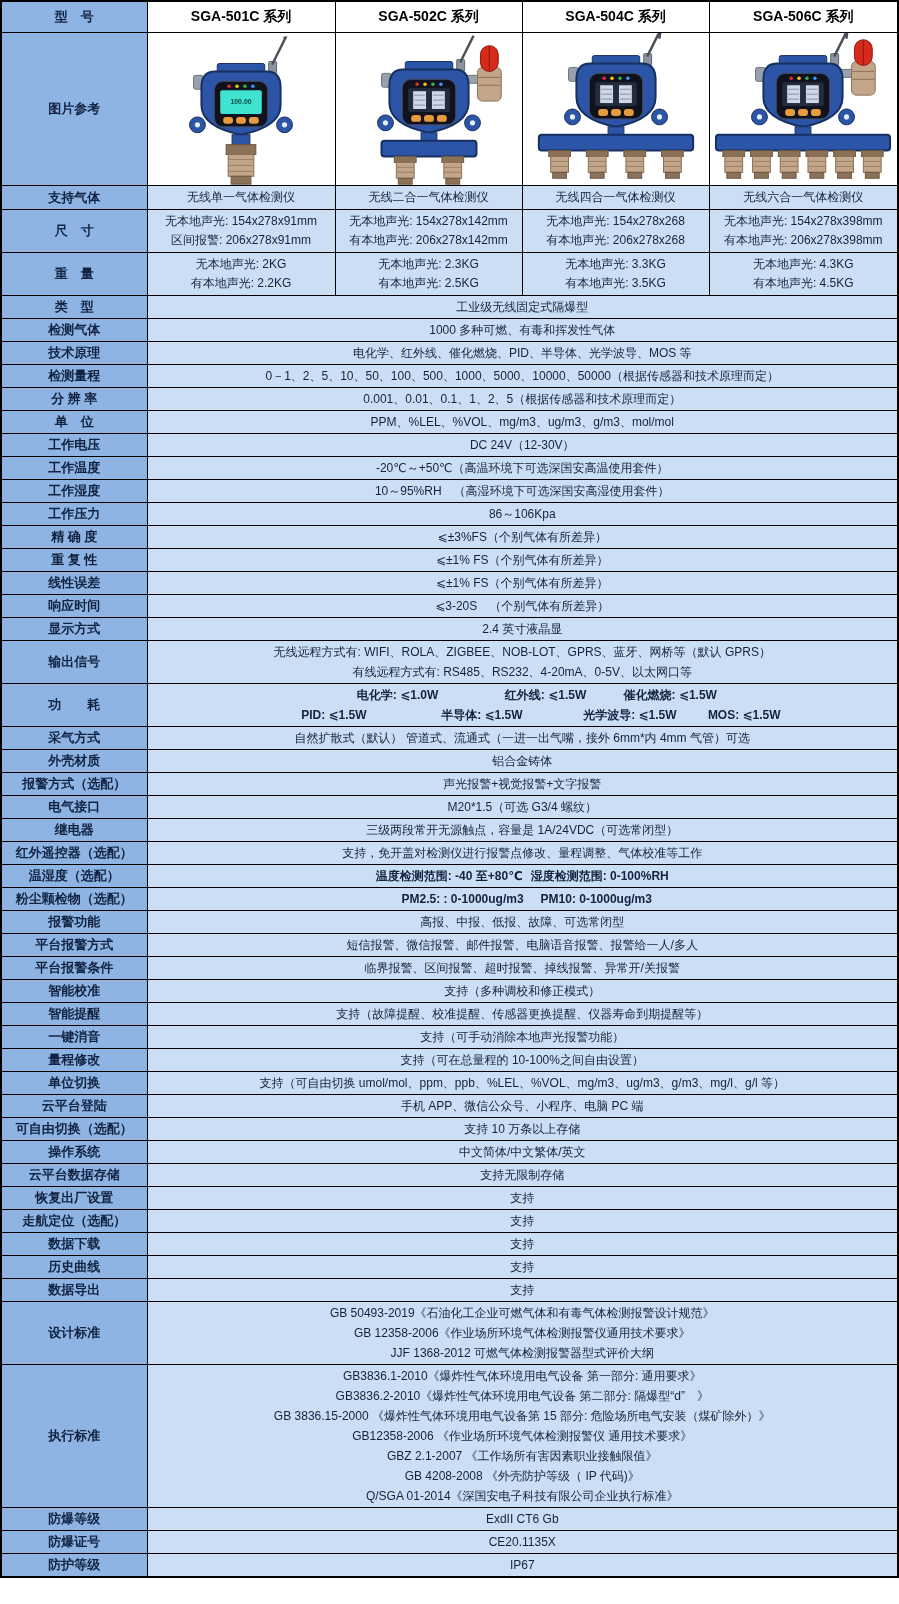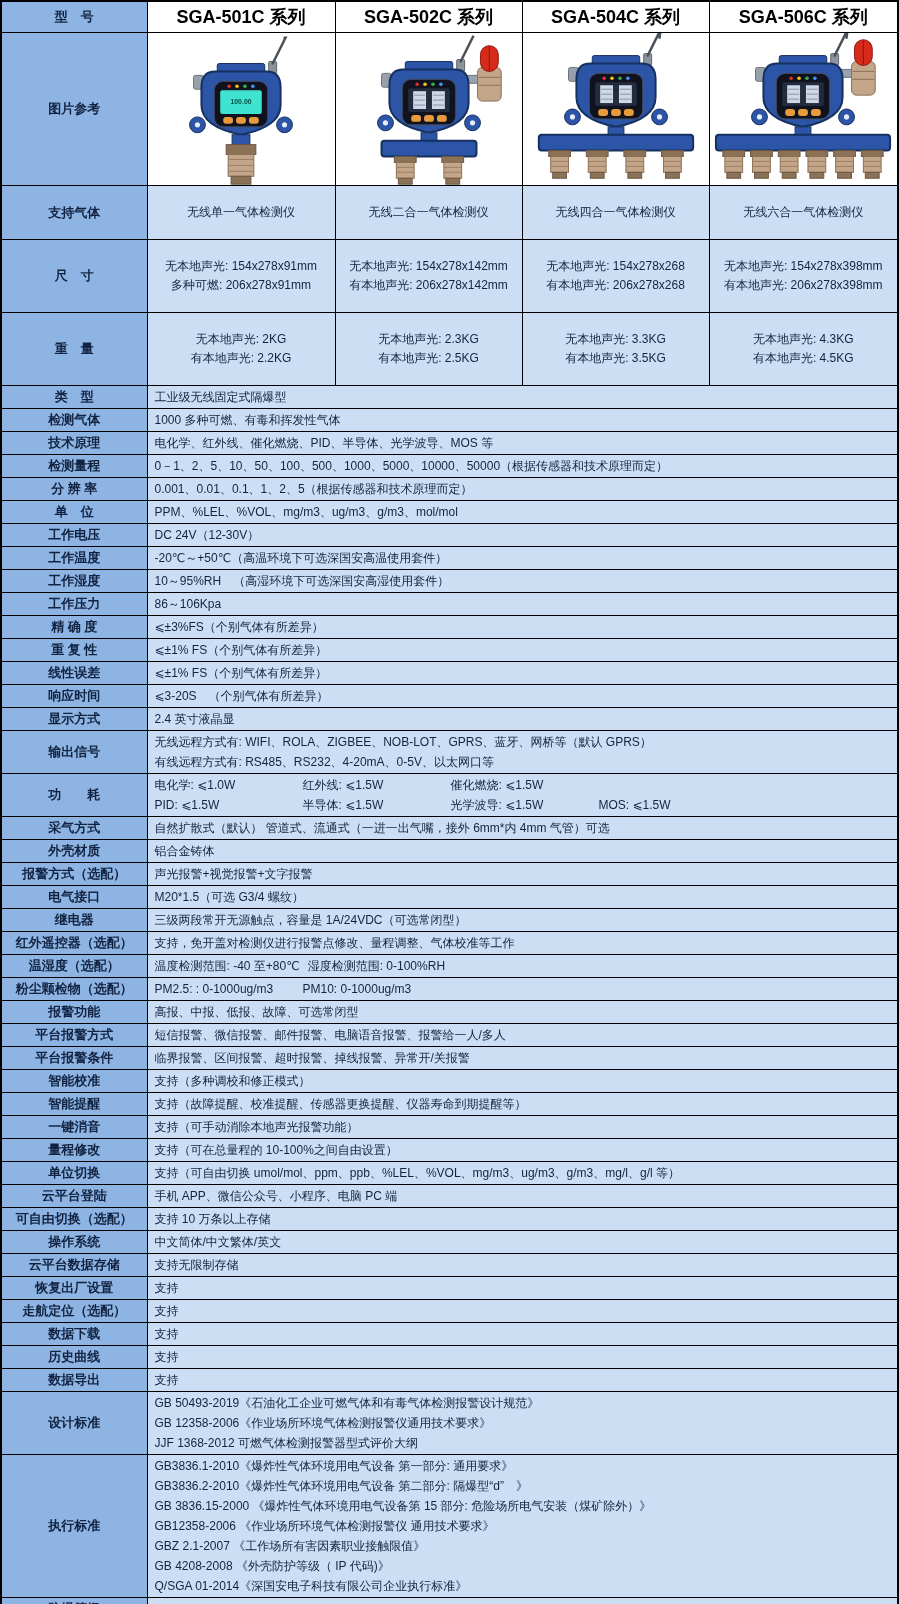--- a/index.html
+++ b/index.html
@@ -8,29 +8,29 @@
     --border:#000000;
     --txt:#122342;
   }
   html,body{margin:0;padding:0;background:#fff;}
   .page{width:899px;}
   table{width:899px;table-layout:fixed;border-collapse:collapse;border:2px solid var(--border);
         font-family:"Liberation Sans","DejaVu Sans",sans-serif;}
   th,td{border:1px solid var(--border);overflow:hidden;}
   th.label{background:var(--label-bg);font-weight:bold;font-size:13px;color:var(--txt);
            text-align:center;vertical-align:middle;padding:2px 3px;}
-  th.model{background:#ffffff;font-weight:bold;font-size:18px;color:#000;text-align:center;height:26px;}
+  th.model{background:#ffffff;font-weight:bold;font-size:14px;color:#000;text-align:center;height:26px;}
   tr.hdr th.label{height:26px;}
   td.img{background:#ffffff;height:152px;text-align:center;vertical-align:middle;padding:0;}
   td.val{background:var(--cell-bg);font-size:12px;color:var(--txt);padding:1px 7px;
          vertical-align:middle;white-space:pre-wrap;word-break:break-all;}
-  td.val.c{text-align:center;padding:17px 2px;}
+  td.val.c{text-align:center;padding:2px 2px;}
   .grid-line{line-height:19px;}
-  .spec-line{line-height:20px;}
-  .seg{display:inline-block;min-width:140px;margin-right:8px;}
+  .spec-line{line-height:20px;text-align:center;}
+  .seg{display:inline-block;min-width:140px;margin-right:8px;font-weight:bold;}
   .seg:last-child{min-width:0;margin-right:0;}
   svg{display:block;margin:0 auto;}
 </style>
 </head>
 <body>
 
 <div class="page">
   <table>
     <colgroup>
       <col style="width:146px">
@@ -250,21 +250,21 @@
       </tr>
     <tr>
           <th class="label">支持气体</th>
           <td class="val c"><div class="grid-line">无线单一气体检测仪</div></td>
           <td class="val c"><div class="grid-line">无线二合一气体检测仪</div></td>
           <td class="val c"><div class="grid-line">无线四合一气体检测仪</div></td>
           <td class="val c"><div class="grid-line">无线六合一气体检测仪</div></td>
         </tr>
         <tr>
           <th class="label">尺　寸</th>
-          <td class="val c"><div class="grid-line">无本地声光: 154x278x91mm</div><div class="grid-line">多种可燃: 206x278x91mm</div></td>
+          <td class="val c"><div class="grid-line">无本地声光: 154x278x91mm</div><div class="grid-line">区间报警: 206x278x91mm</div></td>
           <td class="val c"><div class="grid-line">无本地声光: 154x278x142mm</div><div class="grid-line">有本地声光: 206x278x142mm</div></td>
           <td class="val c"><div class="grid-line">无本地声光: 154x278x268</div><div class="grid-line">有本地声光: 206x278x268</div></td>
           <td class="val c"><div class="grid-line">无本地声光: 154x278x398mm</div><div class="grid-line">有本地声光: 206x278x398mm</div></td>
         </tr>
         <tr>
           <th class="label">重　量</th>
           <td class="val c"><div class="grid-line">无本地声光: 2KG</div><div class="grid-line">有本地声光: 2.2KG</div></td>
           <td class="val c"><div class="grid-line">无本地声光: 2.3KG</div><div class="grid-line">有本地声光: 2.5KG</div></td>
           <td class="val c"><div class="grid-line">无本地声光: 3.3KG</div><div class="grid-line">有本地声光: 3.5KG</div></td>
           <td class="val c"><div class="grid-line">无本地声光: 4.3KG</div><div class="grid-line">有本地声光: 4.5KG</div></td>

